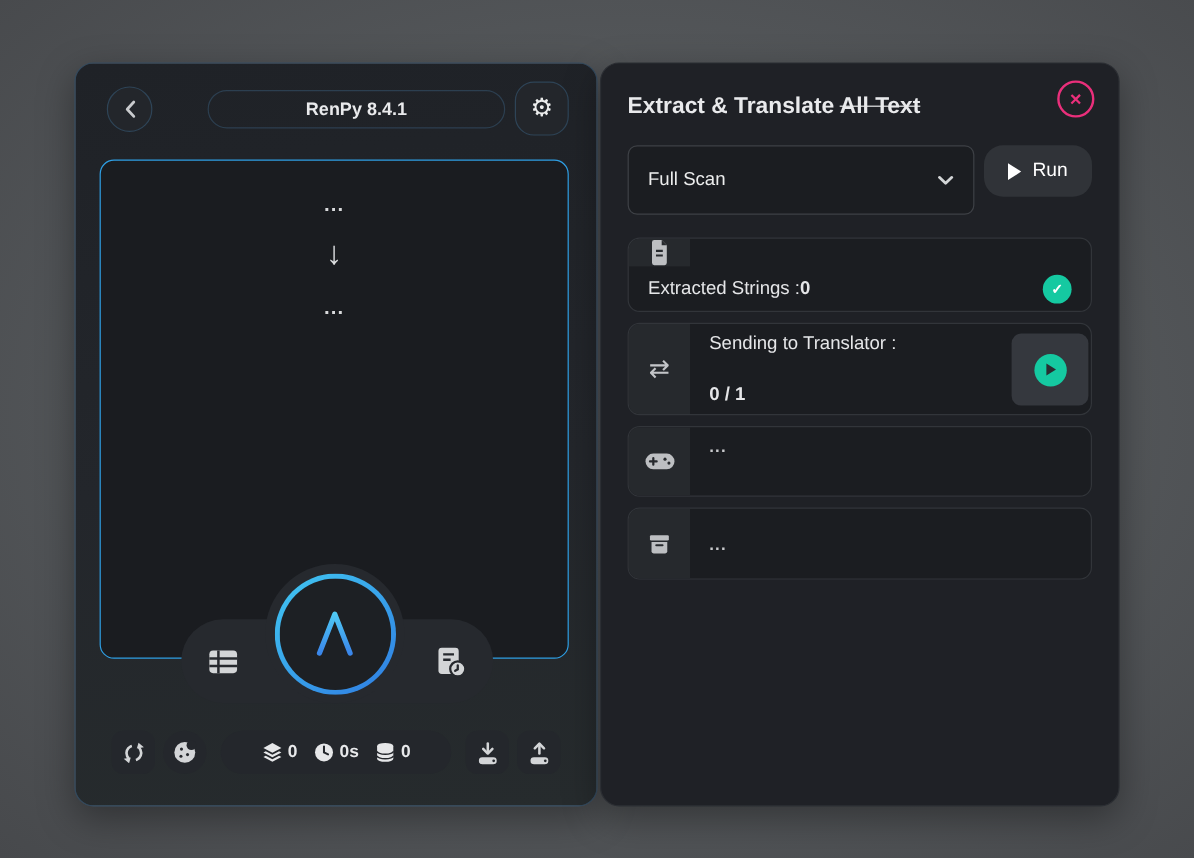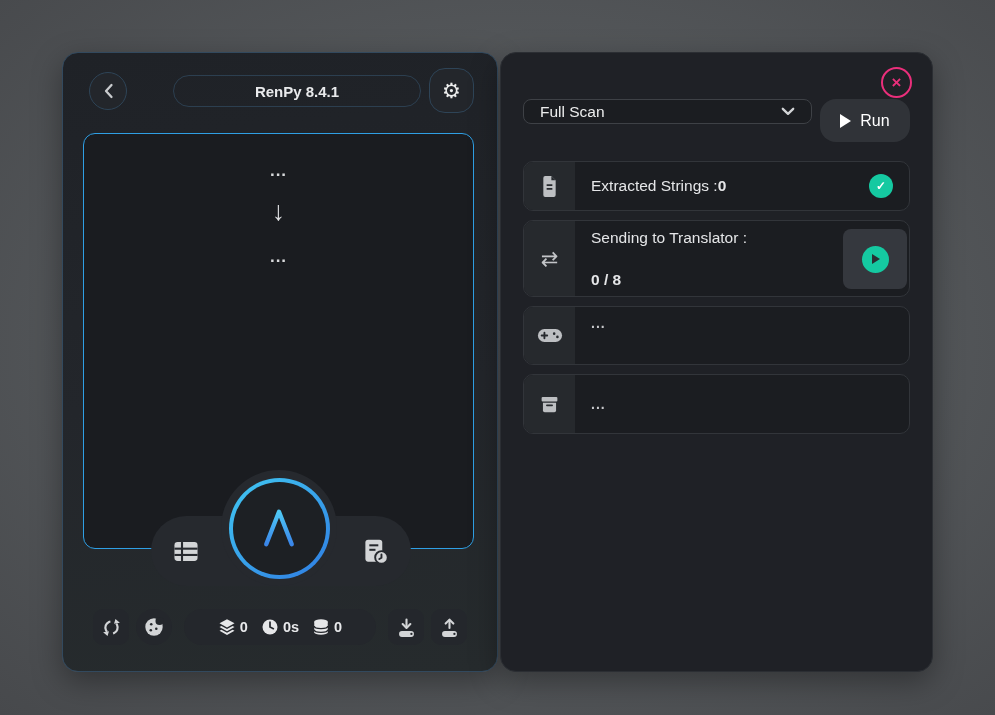--- a/index.html
+++ b/index.html
@@ -29,26 +29,26 @@
   .cookie-btn{border-radius:50%;}
   .stats-pill{flex:1;height:36px;margin:0 5px;border-radius:18px;background:#24272c;display:flex;align-items:center;justify-content:center;gap:13px;color:#e8e9eb;font-size:14.5px;font-weight:700;}
   .stat{display:flex;align-items:center;gap:4px;}
   
   .right-panel{left:500px;width:433px;background:#1f2126;border:1px solid #2b2e33;}
   .rp-header{position:relative;padding:25px 22px 0;}
   .rp-title{color:#e9eaec;font-size:19px;font-weight:700;}
   .struck{text-decoration:line-through;}
   .close-btn{position:absolute;right:20px;top:14px;width:31px;height:31px;border-radius:50%;border:2.5px solid #ea2f7b;color:#ea2f7b;display:grid;place-items:center;font-size:17px;font-weight:700;cursor:pointer;box-sizing:border-box;line-height:1;}
   .controls{display:flex;gap:8px;padding:0 22px;margin-top:21px;}
-  .dropdown{flex:1;height:25px;border:1px solid #3e4146;border-radius:8px;background:#1b1d21;display:flex;align-items:center;justify-content:space-between;padding:0 16px;color:#eceded;font-size:15.5px;cursor:pointer;box-sizing:border-box;}
+  .dropdown{flex:1;height:58px;border:1px solid #3e4146;border-radius:8px;background:#1b1d21;display:flex;align-items:center;justify-content:space-between;padding:0 16px;color:#eceded;font-size:15.5px;cursor:pointer;box-sizing:border-box;}
   .run-btn{width:90px;height:43px;border-radius:16px;background:#303338;color:#fff;display:flex;align-items:center;justify-content:center;gap:9px;font-size:16px;cursor:pointer;box-sizing:border-box;}
   .tri-right{width:0;height:0;border-top:7px solid transparent;border-bottom:7px solid transparent;border-left:11px solid #ffffff;}
   .rows{display:flex;flex-direction:column;gap:9px;padding:0 22px;margin-top:19px;}
   .row{position:relative;display:flex;background:#1b1d21;border:1px solid #32353a;border-radius:10px;overflow:hidden;box-sizing:border-box;}
-  .row1{height:50px;}.row2{height:77px;}.row3{height:59px;}.row4{height:60px;}
+  .row1{height:62px;flex-direction:column;}.row2{height:77px;}.row3{height:59px;}.row4{height:60px;}
   .row-icon-col{width:51px;flex-shrink:0;background:#26292d;display:flex;align-items:center;justify-content:center;color:#bdbfc2;}
   .row-body{flex:1;display:flex;align-items:center;padding:0 16px;color:#e5e6e8;font-size:15.5px;}
   .bold{font-weight:700;}
   .check-badge{margin-left:auto;width:24px;height:24px;border-radius:50%;background:#15c9a1;display:grid;place-items:center;color:#fff;font-size:12px;font-weight:700;line-height:1;}
   .row2-text{display:flex;flex-direction:column;gap:20px;line-height:22px;}
   .send-play-btn{position:absolute;right:2px;top:8px;width:64px;height:60px;border-radius:8px;background:#35383e;display:grid;place-items:center;cursor:pointer;}
   .play-circle{width:27px;height:27px;border-radius:50%;background:#15c9a1;display:grid;place-items:center;}
   .play-tri{width:0;height:0;border-top:5.5px solid transparent;border-bottom:5.5px solid transparent;border-left:8.5px solid #2a2d31;margin-left:2px;}
   .transfer-glyph{font-size:21px;color:#c3c5c8;}
   .ellipsis-dim{color:#c8c9cc;font-size:14px;font-weight:700;letter-spacing:1px;}
@@ -188,20 +188,21 @@
           <circle cx="17.6" cy="19.4" r="1.3" fill="#24272c"></circle>
         </svg>
       </span>
     </div>
   </div>
 </div>
 
 <div class="panel right-panel">
 
   <div class="rp-header">
+    <span class="rp-title"><span>Extract &amp; Translate </span><span class="struck">All Text</span></span>
     <div class="close-btn">
       <span>×</span>
     </div>
   </div>
 
   <div class="controls">
     <div class="dropdown">
       <span>Full Scan</span>
       <span>
         <svg width="14" height="9" viewBox="0 0 14 9">
@@ -237,21 +238,21 @@
       </div>
     </div>
 
     <div class="row row2">
       <div class="row-icon-col">
         <span class="transfer-glyph">⇄</span>
       </div>
       <div class="row-body">
         <span class="row2-text">
           <span>Sending to Translator :</span>
-          <span class="bold">0 / 8</span>
+          <span class="bold">0 / 1</span>
         </span>
       </div>
       <div class="send-play-btn">
         <span class="play-circle">
           <span class="play-tri"></span>
         </span>
       </div>
     </div>
 
     <div class="row row3">

